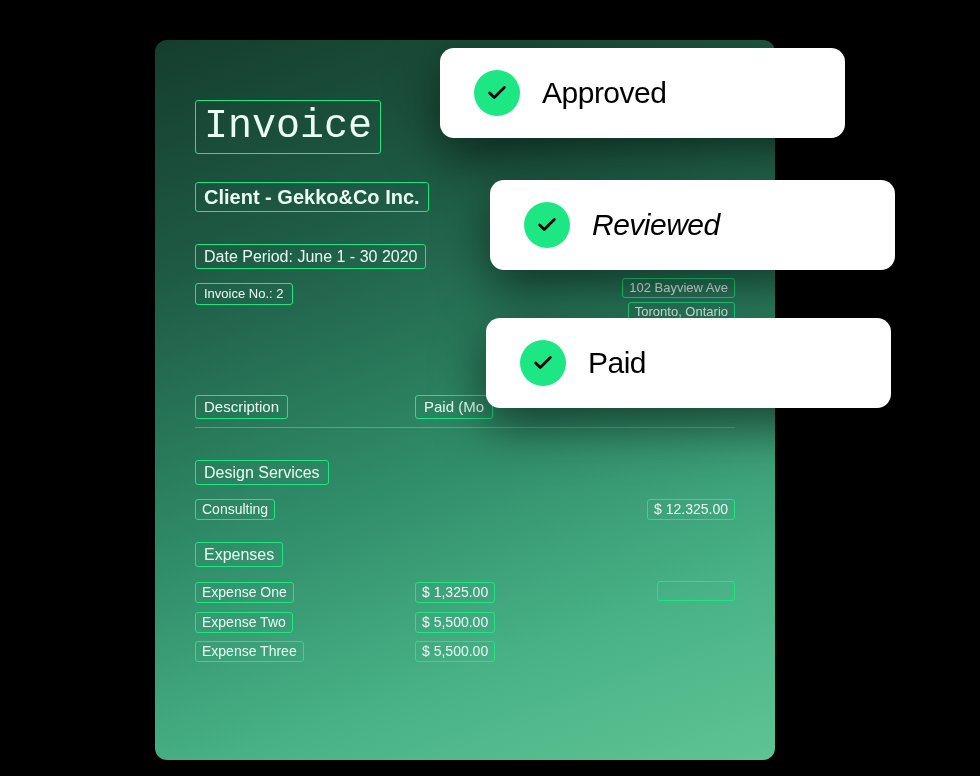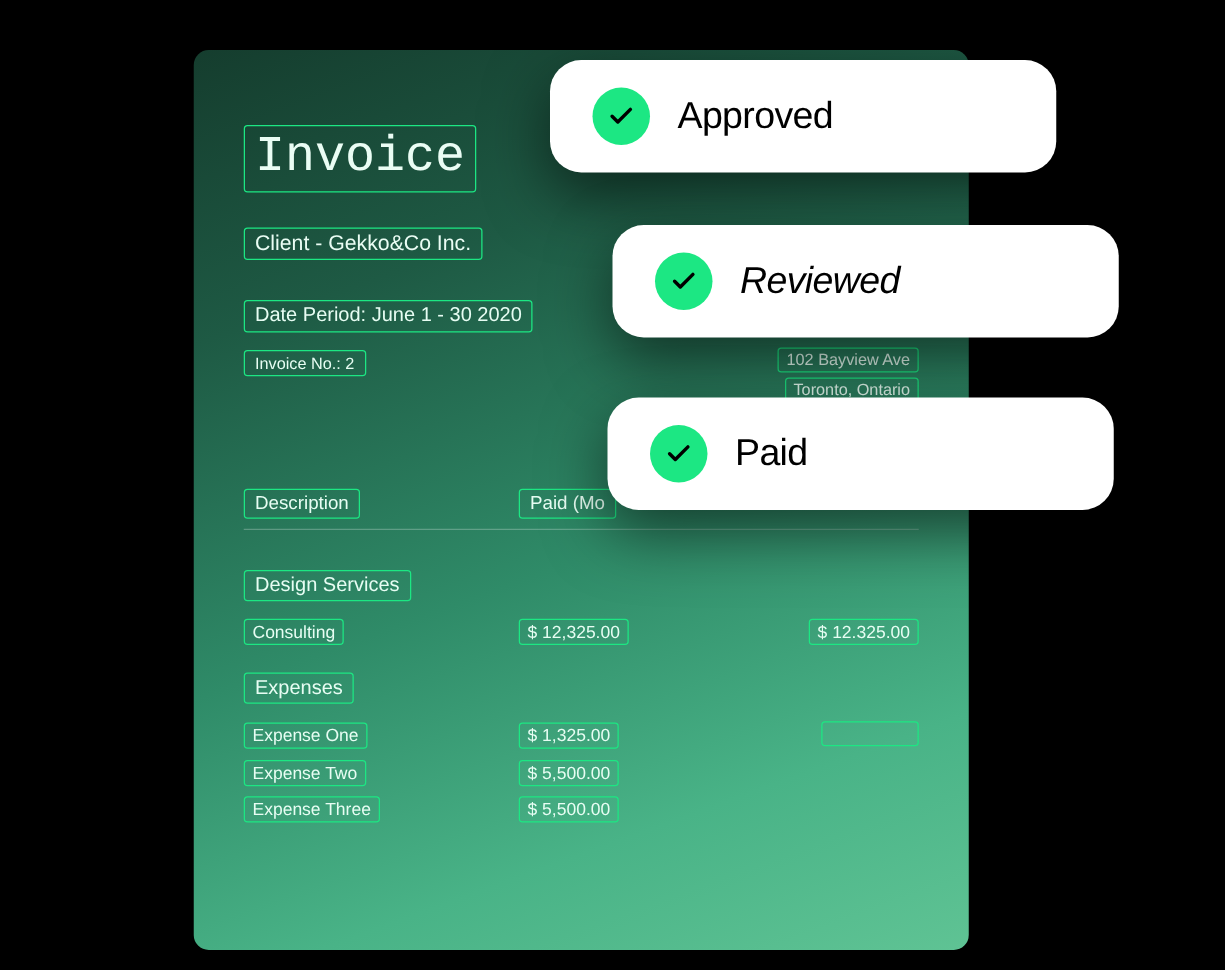--- a/index.html
+++ b/index.html
@@ -31,22 +31,22 @@
     line-height: 1.2;
   }
   .invoice-title {
     font-size: 40px;
     font-weight: 400;
     color: #eafdf4;
     margin-bottom: 28px;
     font-family: Liberation Mono, monospace;
   }
   .client-line {
-    font-size: 17px;
-    font-weight: 400;
+    font-size: 20px;
+    font-weight: 700;
     color: #eafdf4;
     margin-bottom: 20px;
   }
   .meta-row {
     display: flex;
     align-items: flex-start;
     gap: 8px;
     margin-bottom: 8px;
   }
   .date-line { font-size: 16px; }
@@ -92,21 +92,21 @@
     border: 1.5px solid #1CE783;
     border-radius: 3px;
     width: 78px;
     height: 20px;
   }
 
   
   .status-pill {
     position: absolute;
     background: #fff;
-    border-radius: 25px;
+    border-radius: 14px;
     box-shadow: 0 18px 50px rgba(0,0,0,.55);
     display: flex;
     align-items: center;
     padding: 22px 34px;
     gap: 22px;
   }
   .status-approved { left: 440px; top: 48px;  width: 405px; }
   .status-reviewed { left: 490px; top: 180px; width: 405px; font-style: italic; }
   .status-paid     { left: 486px; top: 318px; width: 405px; }
   .check-circle {
@@ -149,21 +149,20 @@
     <div class="col-desc"><span class="box th">Description</span></div>
     <div class="col-rate"><span class="box th">Paid (Mo</span></div>
     <div class="col-total"></div>
   </div>
 
   
   <div><span class="box section-label">Design Services</span></div>
 
   <div class="row">
     <div class="cell cell-desc"><span class="box">Consulting</span></div>
-    <div class="cell cell-rate"><span class="box">$ 12,325.00</span></div>
     <div class="cell cell-total"><span class="box">$ 12.325.00</span></div>
   </div>
 
   
   <div style="margin-top:22px"><span class="box section-label" style="margin-top:0">Expenses</span></div>
 
   <div class="row">
     <div class="cell cell-desc"><span class="box">Expense One</span></div>
     <div class="cell cell-rate"><span class="box">$ 1,325.00</span></div>
     <div class="cell cell-total"><span class="empty-box"></span></div>

